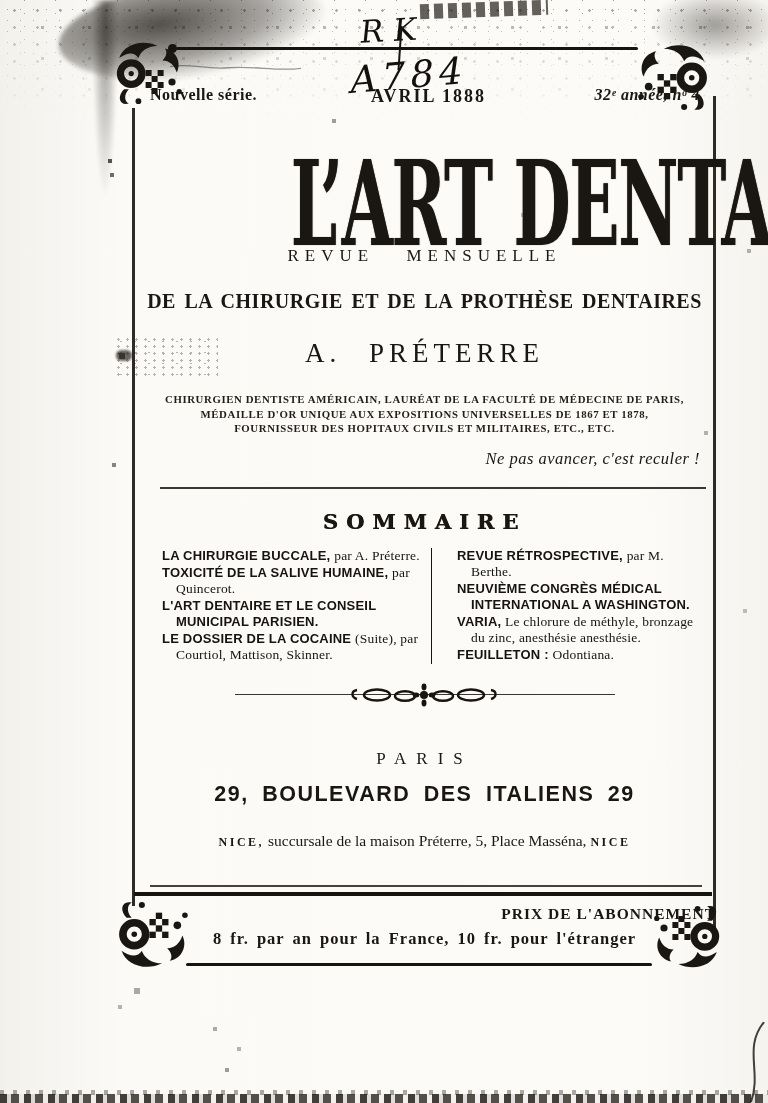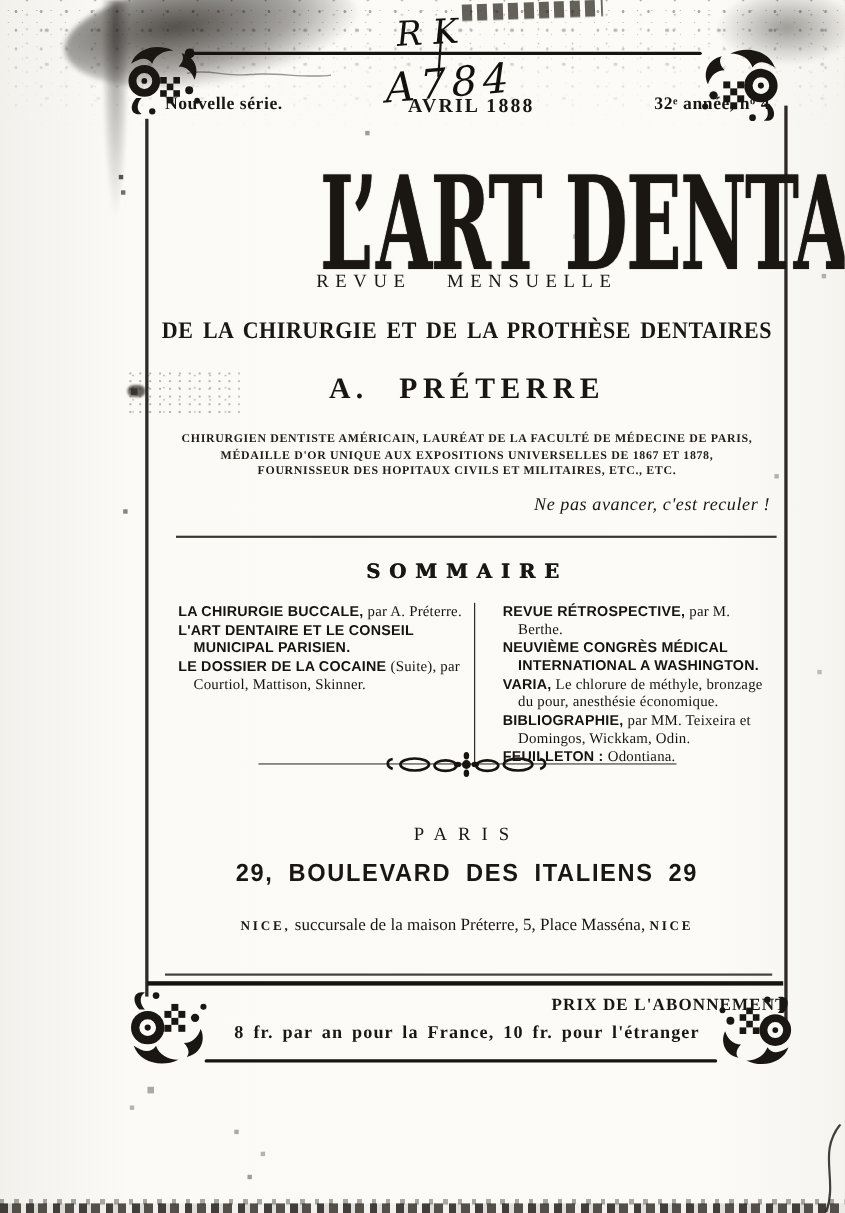--- a/index.html
+++ b/index.html
@@ -45,44 +45,44 @@
   .rule-top{left:176px;top:47px;width:462px;height:3px;background:#17130f;border-radius:2px;}
   .rule-top::before{content:"";position:absolute;left:-8px;top:-3px;width:9px;height:9px;border-radius:50%;background:#17130f;}
   .frame-left{left:132px;top:108px;width:2.5px;height:798px;background:#17130f;opacity:.9;}
   .frame-right{left:713px;top:96px;width:2.5px;height:838px;background:#17130f;opacity:.9;}
   .orn{position:absolute;}
   
   .frame-w{left:133px;width:583px;text-align:center;}
   .masthead{top:86px;font-size:16px;font-weight:bold;height:20px;}
   .mast-series{position:absolute;left:17px;top:0;letter-spacing:.5px;}
   .mast-date{position:absolute;left:4px;width:100%;text-align:center;letter-spacing:2px;font-size:18px;}
-  .mast-issue{position:absolute;right:16px;top:0;letter-spacing:.5px;}
+  .mast-issue{position:absolute;right:16px;top:0;letter-spacing:.5px;font-style:italic;}
   .hand{font-family:"DejaVu Serif",serif;color:#14110d;}
   .hand-rk{left:360px;top:12px;font-size:31px;letter-spacing:10px;transform:rotate(-3deg) skewX(-9deg);font-weight:500;}
   .hand-num{left:350px;top:54px;font-size:37px;letter-spacing:5px;transform:rotate(-5deg) skewX(-13deg);font-weight:500;}
   .hand-stroke{left:399px;top:26px;width:2px;height:44px;background:#17130f;transform:rotate(4deg);}
   .smudge-top{left:420px;top:2px;width:128px;height:15px;opacity:.7;filter:blur(.7px);transform:rotate(-2deg);
     background:repeating-linear-gradient(90deg,#241f18 0 9px,transparent 9px 14px);}
   .scribble{left:168px;top:60px;opacity:.5;transform:rotate(2deg);}
   .stamp-faint{left:114px;top:336px;width:104px;height:44px;opacity:.3;filter:blur(.6px);
     background-image:radial-gradient(circle,#16130f 1px,transparent 1.4px),radial-gradient(circle,#16130f .7px,transparent 1px);
     background-size:9px 7px,14px 11px;}
   .stamp-dark{left:116px;top:350px;width:16px;height:11px;background:#1a1611;border-radius:40%;filter:blur(1px);opacity:.65;}
   .title-row{top:134px;}
   .title-row .t{display:inline-block;white-space:nowrap;font-family:"DejaVu Serif",serif;font-weight:bold;
     font-size:100px;transform:scale(.66,1.18);transform-origin:50% 0;letter-spacing:-2px;
     text-shadow:0 0 1px rgba(23,19,15,.8);}
   .subtitle1{top:246px;font-size:17px;letter-spacing:6px;word-spacing:22px;}
   .subtitle2{top:289px;font-size:20px;font-weight:bold;letter-spacing:.5px;word-spacing:3px;
     transform:scaleY(1.08);transform-origin:50% 0;}
-  .author{top:338px;font-size:27px;font-weight:bold;letter-spacing:5px;word-spacing:16px;}
+  .author{top:338px;font-size:27px;font-weight:normal;letter-spacing:5px;word-spacing:16px;}
   .creds{top:392px;font-size:10.8px;line-height:14.5px;letter-spacing:.6px;font-weight:bold;color:#221d17;}
   .motto{top:449px;font-style:italic;font-size:16.5px;text-align:right;padding-right:16px;box-sizing:border-box;letter-spacing:.5px;}
   .rule1{left:160px;top:487px;width:546px;height:1.6px;background:#17130f;opacity:.85;}
-  .som-head{top:509px;font-size:18px;font-weight:bold;letter-spacing:8px;font-family:"DejaVu Serif",serif;
+  .som-head{top:509px;font-size:21px;font-weight:bold;letter-spacing:8px;font-family:"DejaVu Serif",serif;
     text-shadow:.5px 0 0 #17130f;}
   .som-cols{left:146px;top:548px;width:562px;display:flex;}
   .som-col{font-family:"Liberation Sans",sans-serif;font-weight:bold;font-size:13px;line-height:16px;
     color:#17130f;letter-spacing:.2px;}
   .som-left{width:286px;border-right:1.5px solid #17130f;padding-right:6px;box-sizing:border-box;}
   .som-right{width:276px;padding-left:9px;box-sizing:border-box;}
   .som-item{padding-left:30px;text-indent:-14px;margin-bottom:1px;}
   .som-r{font-family:"Liberation Serif",serif;font-weight:normal;font-size:13.5px;}
   .divider-line{left:235px;top:694px;width:380px;height:1.4px;background:#17130f;opacity:.85;}
   .divider-orn{left:349px;top:683px;}
@@ -179,28 +179,28 @@
     <div>FOURNISSEUR DES HOPITAUX CIVILS ET MILITAIRES, ETC., ETC.</div>
   </div>
 
   <div class="abs frame-w motto">Ne pas avancer, c'est reculer !</div>
   <div class="abs rule1"></div>
 
   <div class="abs frame-w som-head">SOMMAIRE</div>
   <div class="abs som-cols">
     <div class="som-col som-left">
       <div class="som-item"><span class="som-t">LA CHIRURGIE BUCCALE,</span> <span class="som-r">par A. Préterre.</span></div>
+      <div class="som-item"><span class="som-t">TOXICITÉ DE LA SALIVE HUMAINE,</span> <span class="som-r">par Quincerot.</span></div>
       <div class="som-item"><span class="som-t">L'ART DENTAIRE ET LE CONSEIL MUNICIPAL PARISIEN.</span> <span class="som-r"></span></div>
       <div class="som-item"><span class="som-t">LE DOSSIER DE LA COCAINE</span> <span class="som-r">(Suite), par Courtiol, Mattison, Skinner.</span></div>
     </div>
     <div class="som-col som-right">
       <div class="som-item"><span class="som-t">REVUE RÉTROSPECTIVE,</span> <span class="som-r">par M. Berthe.</span></div>
       <div class="som-item"><span class="som-t">NEUVIÈME CONGRÈS MÉDICAL INTERNATIONAL A WASHINGTON.</span> <span class="som-r"></span></div>
-      <div class="som-item"><span class="som-t">VARIA,</span> <span class="som-r">Le chlorure de méthyle, bronzage du pour, anesthésie économique.</span></div>
-      <div class="som-item"><span class="som-t">BIBLIOGRAPHIE,</span> <span class="som-r">par MM. Teixeira et Domingos, Wickkam, Odin.</span></div>
+      <div class="som-item"><span class="som-t">VARIA,</span> <span class="som-r">Le chlorure de méthyle, bronzage du zinc, anesthésie anesthésie.</span></div>
       <div class="som-item"><span class="som-t">FEUILLETON :</span> <span class="som-r">Odontiana.</span></div>
     </div>
   </div>
 
   <div class="abs divider-line"></div>
   <svg class="abs divider-orn" width="150" height="24" viewBox="0 0 150 24">
     <g fill="none" stroke="#17130f" stroke-width="2.4">
       <ellipse cx="28" cy="12" rx="13" ry="5.5"></ellipse>
       <ellipse cx="56" cy="13" rx="10" ry="4.8"></ellipse>
       <ellipse cx="122" cy="12" rx="13" ry="5.5"></ellipse>

